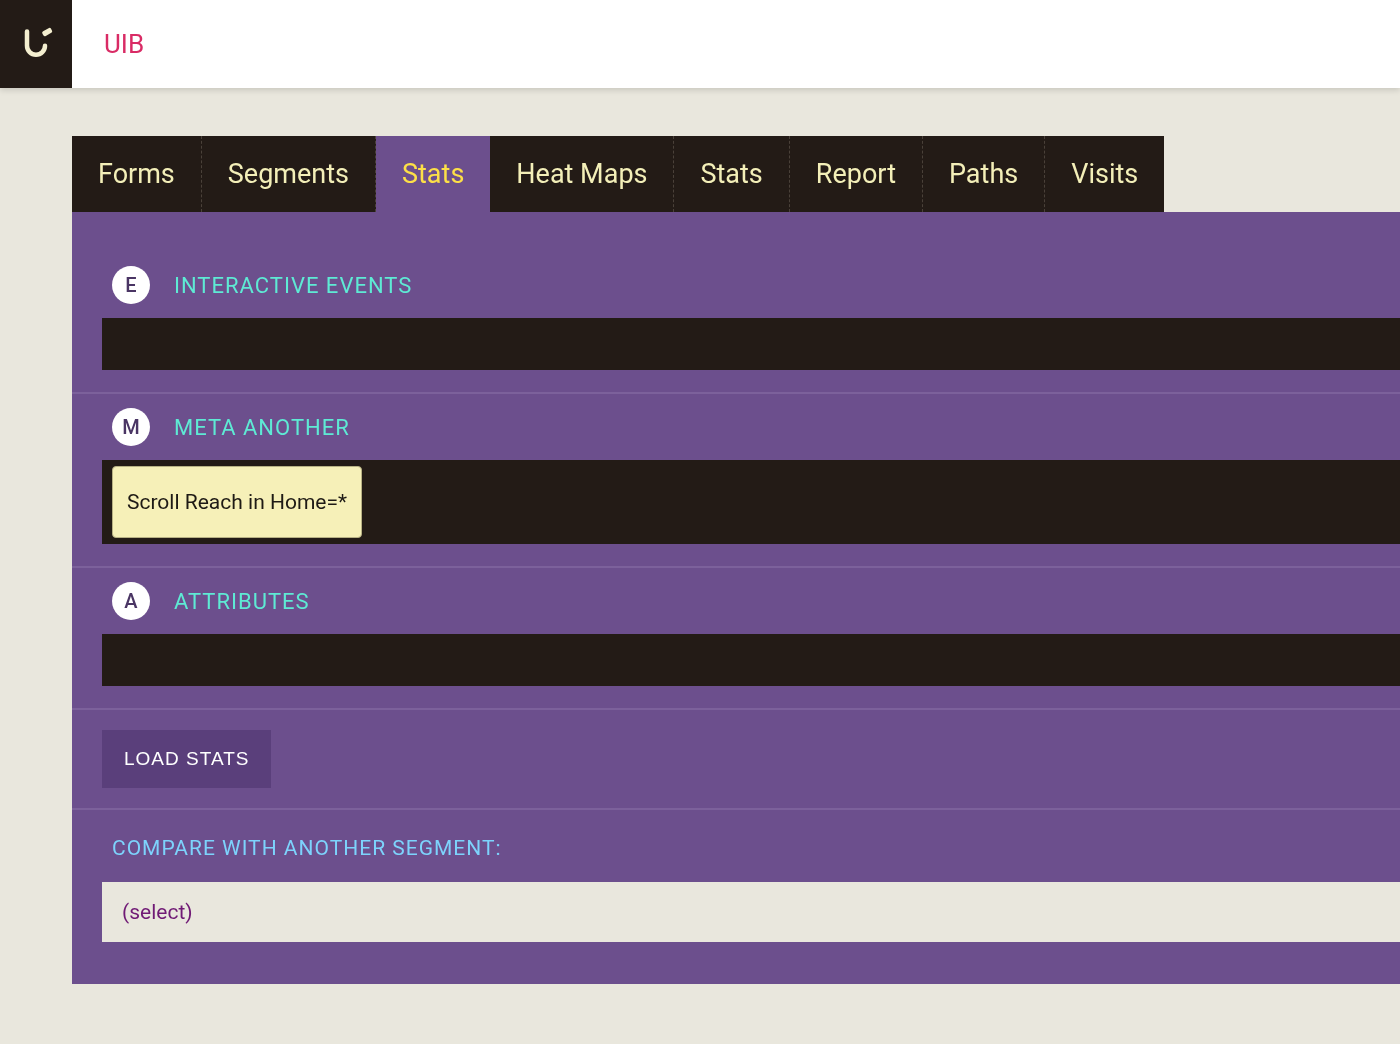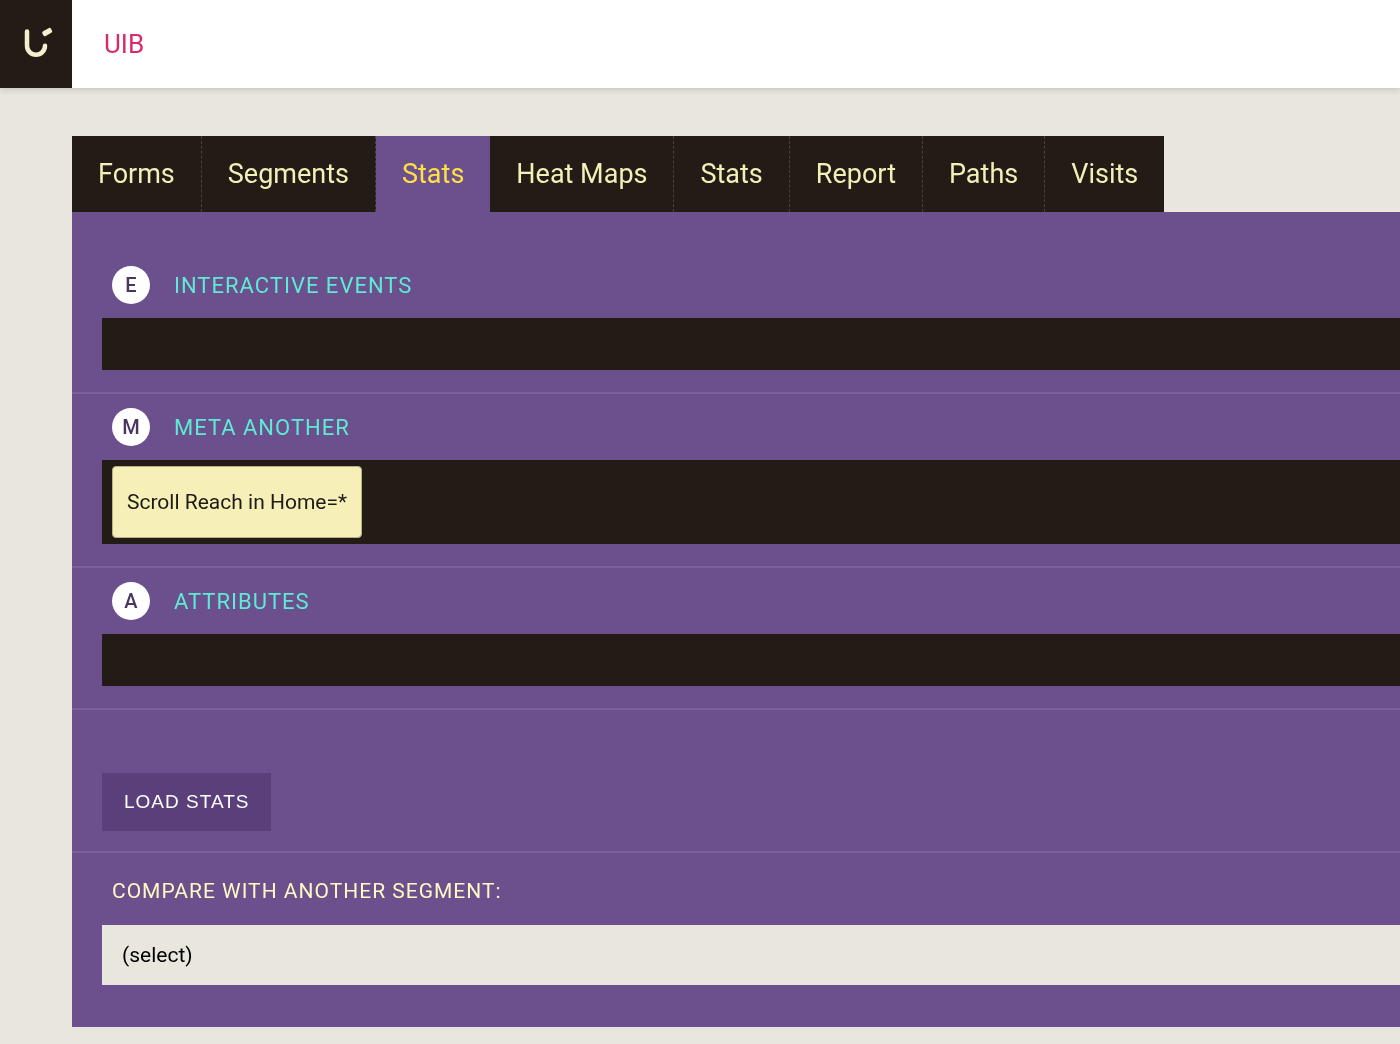--- a/index.html
+++ b/index.html
@@ -117,35 +117,34 @@
       border-bottom: 2px solid #7c619b;
     }
     .load-btn {
       background: #5a3f7b;
       color: #ffffff;
       border: none;
       padding: 18px 22px;
       font-size: 19px;
       letter-spacing: 1px;
       cursor: pointer;
-      margin-top: 43px;
     }
 
     .compare-block {
       padding: 26px 0 12px 40px;
     }
     .compare-label {
-      color: #fef9c3;
+      color: #7dd3fc;
       font-size: 21px;
       letter-spacing: 1px;
     }
     .compare-select {
       margin: 22px 0 0 -10px;
       background: #e9e7dd;
-      color: #000000;
+      color: #701a75;
       font-size: 21px;
       padding: 18px 20px;
       cursor: pointer;
     }
   </style>
 </head>
 <body>
 
 <div class="header">
   <div class="logo-box">

